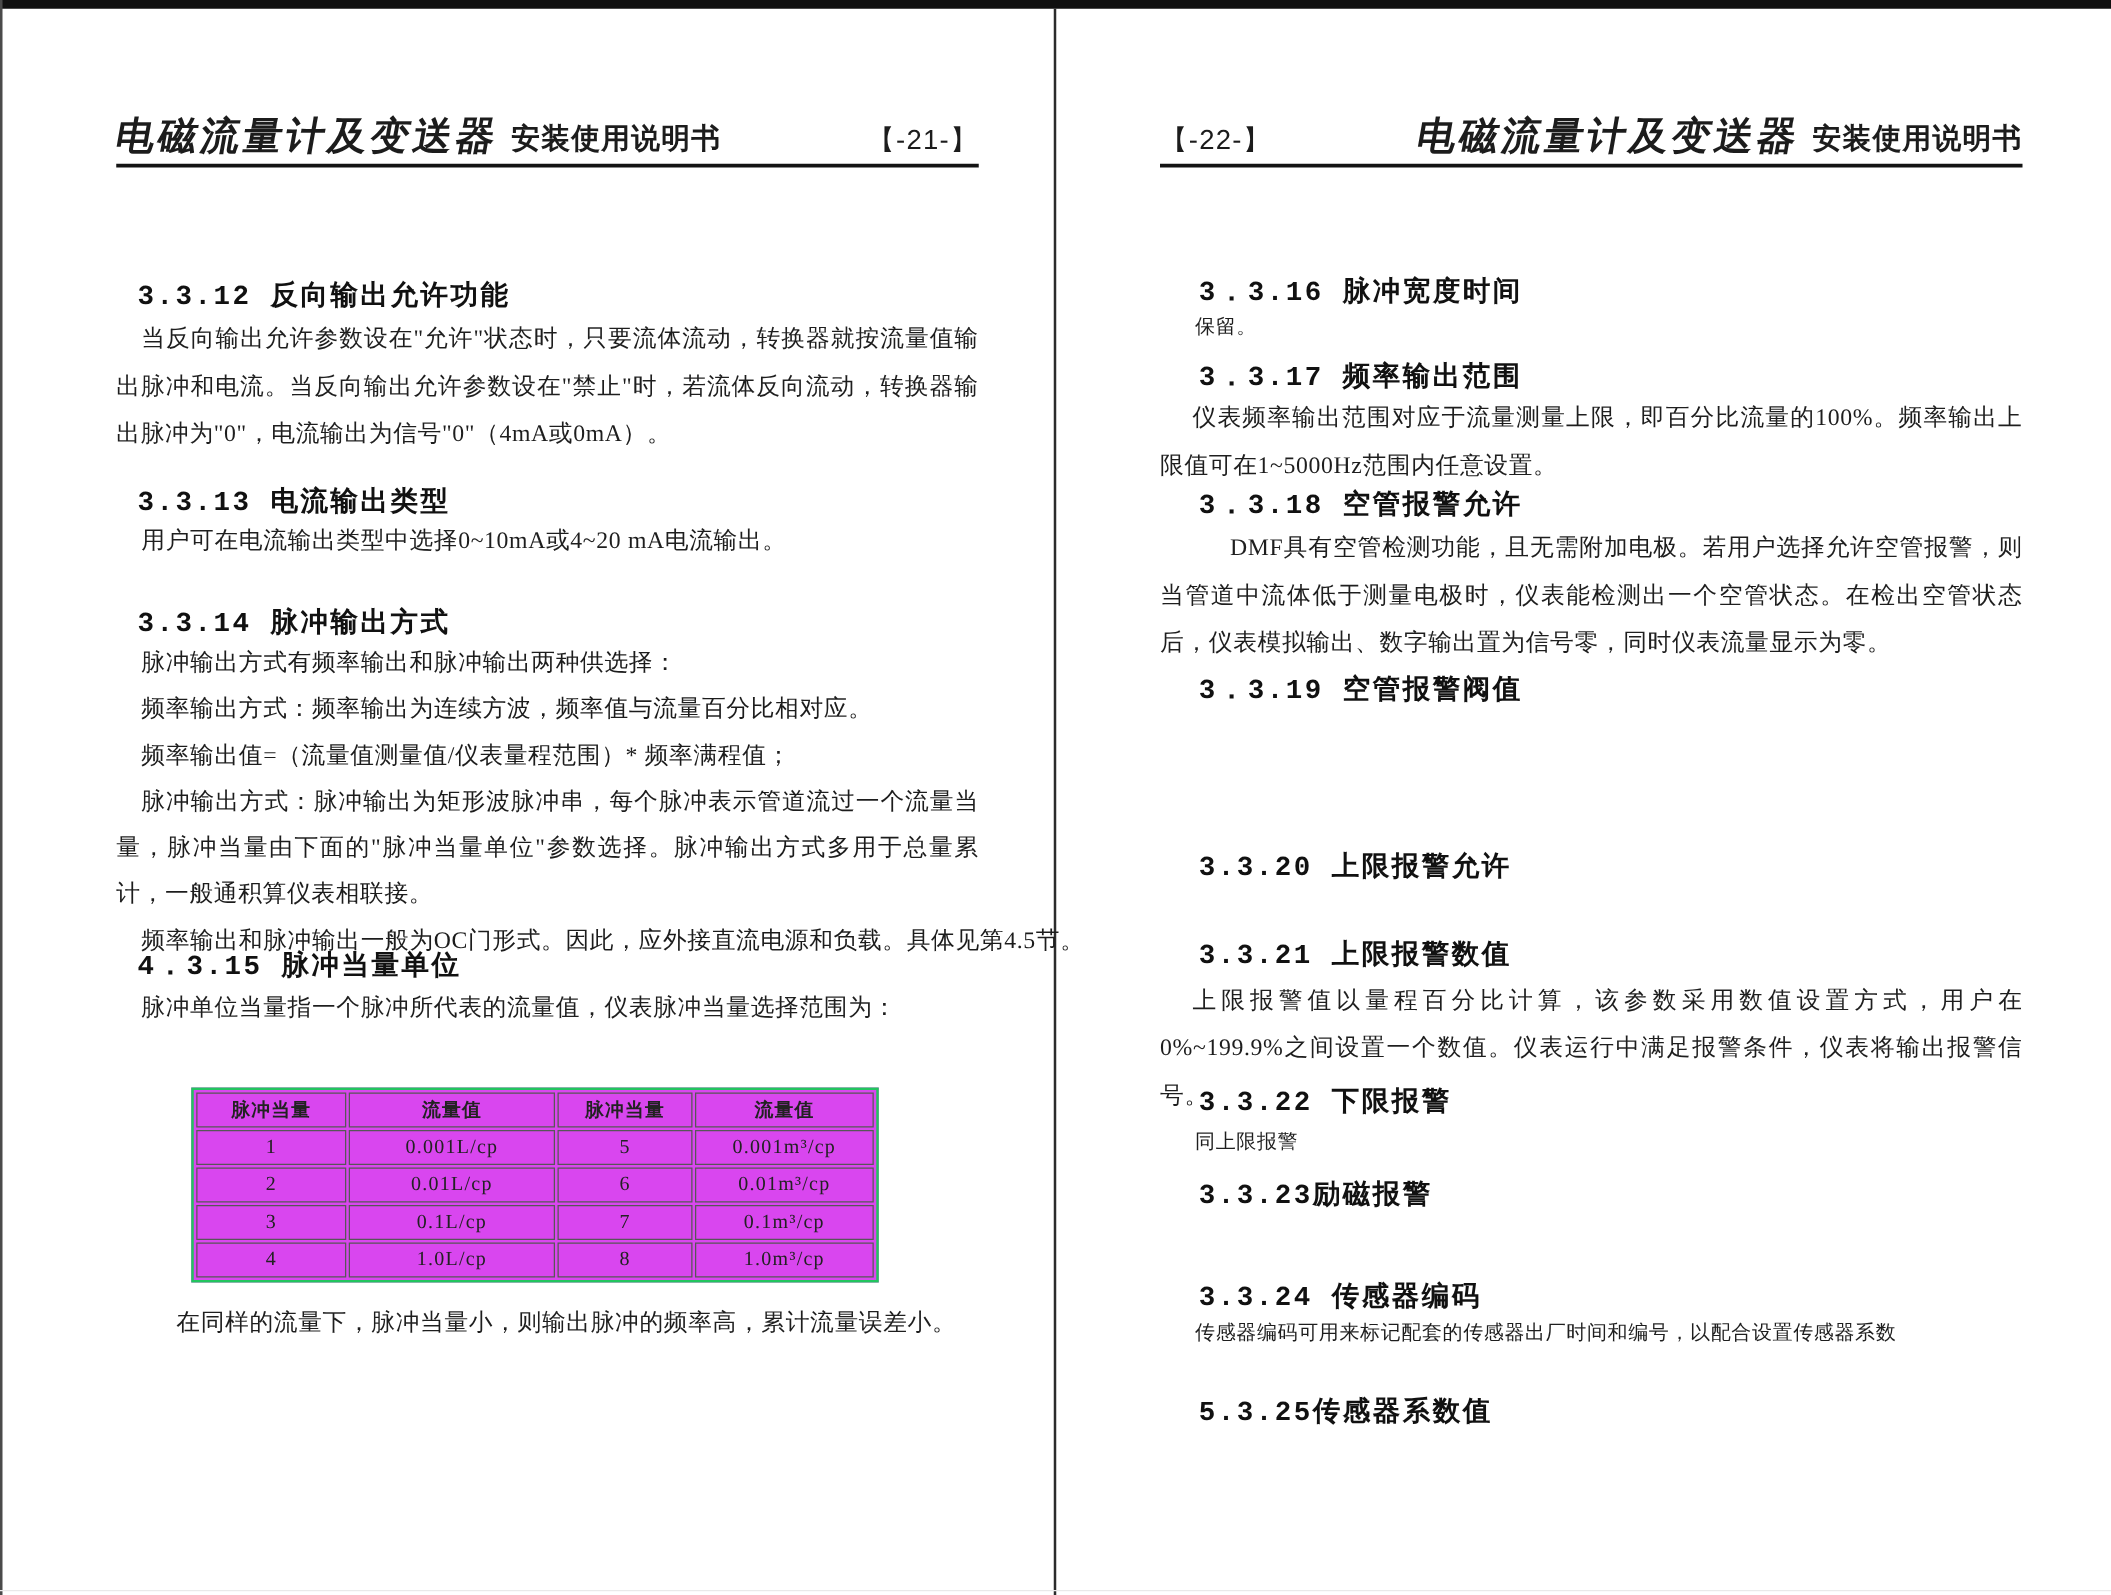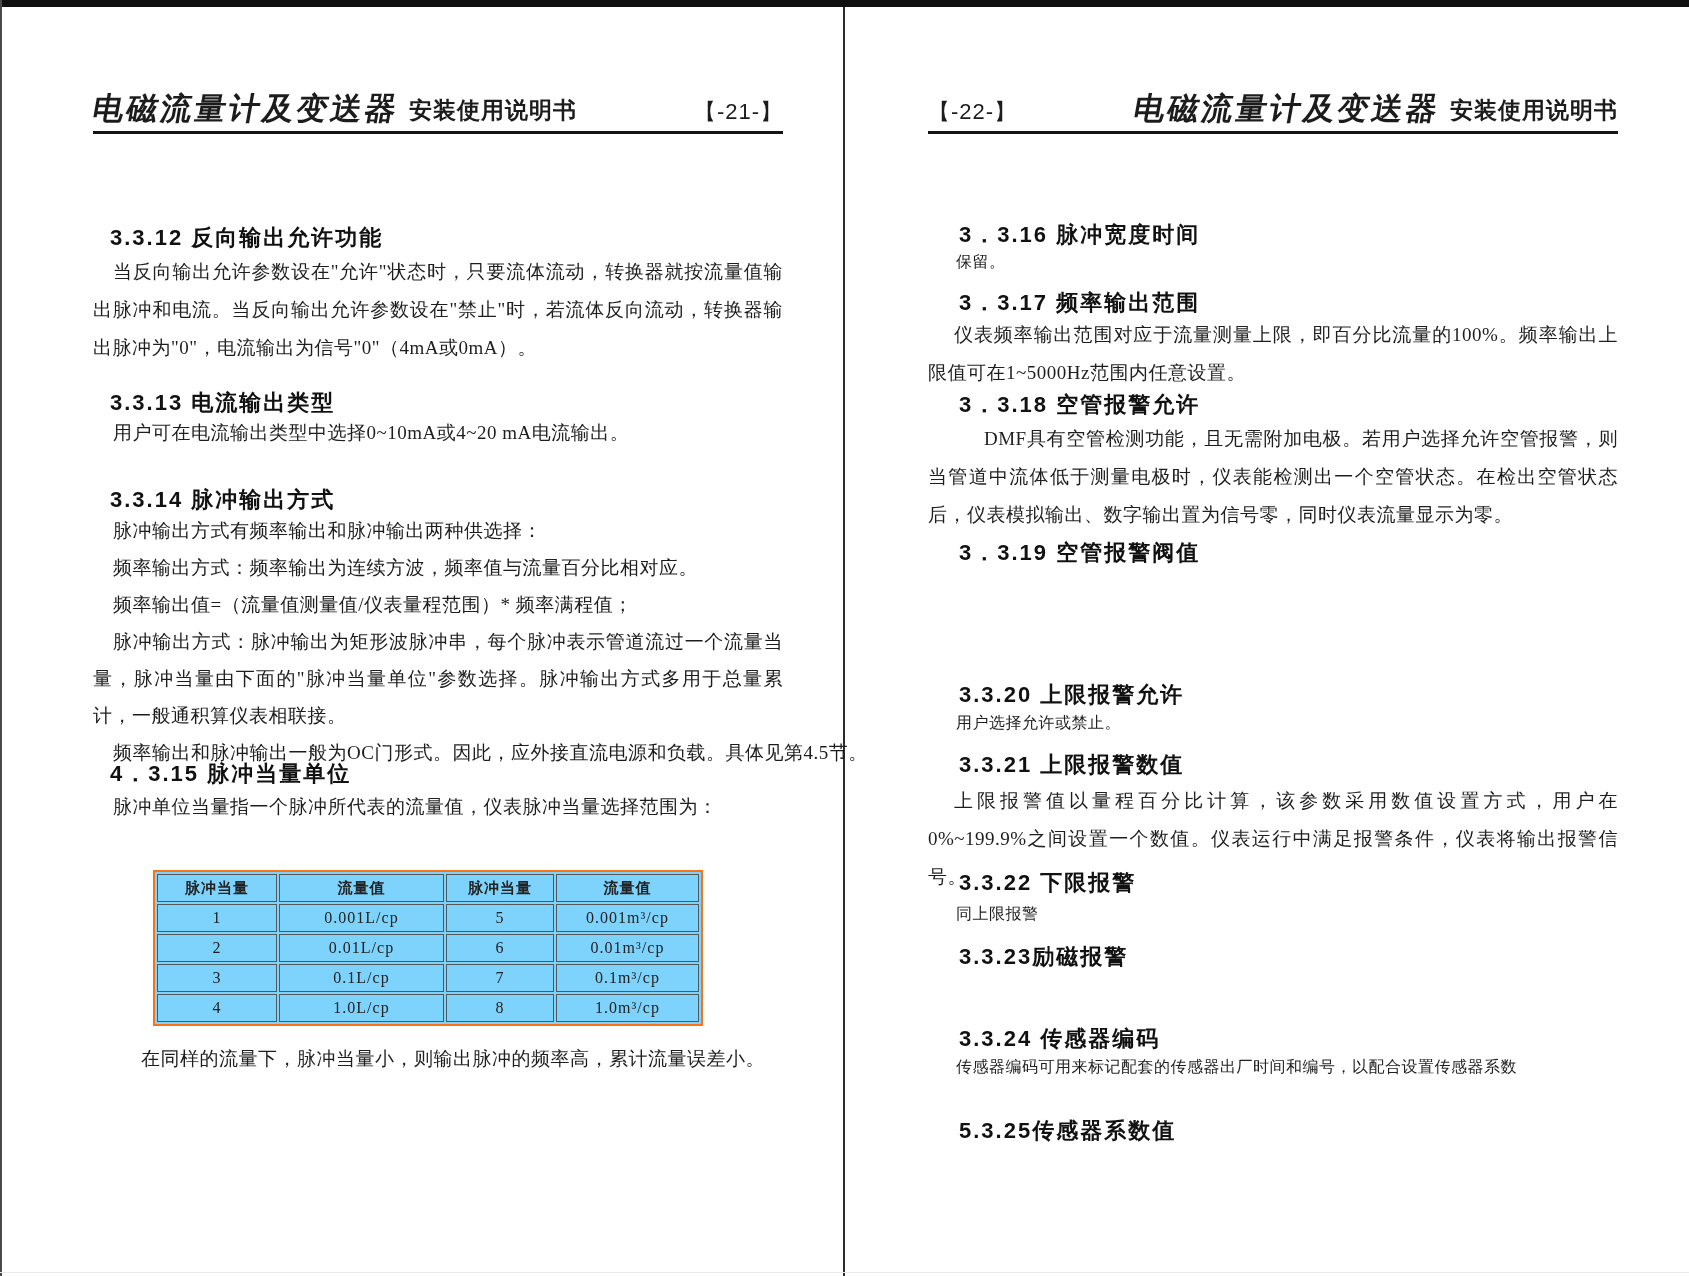--- a/index.html
+++ b/index.html
@@ -18,40 +18,40 @@
              align-items:flex-end;justify-content:space-between;
              border-bottom:3px solid #141414;padding-bottom:7px;box-sizing:border-box;}
   .hdr-title-group{display:flex;align-items:flex-end;white-space:nowrap;}
   .doc-title{display:inline-block;transform:skewX(-10deg);font-weight:bold;font-size:31px;
              letter-spacing:3px;line-height:1;font-family:"Liberation Serif","DejaVu Serif",serif;}
   .doc-subtitle{font-weight:bold;font-size:23px;line-height:1;margin-left:10px;letter-spacing:1px;
              font-family:Liberation Mono, monospace;}
   .page-num{font-weight:normal;font-size:22px;line-height:1.1;letter-spacing:1px;white-space:nowrap;
              font-family:"Liberation Sans","DejaVu Sans",sans-serif;}
 
-  .heading{position:absolute;left:0;right:0;font-family:Liberation Sans, sans-serif;
+  .heading{position:absolute;left:0;right:0;font-family:Liberation Mono, monospace;
            font-weight:bold;font-size:22px;line-height:26px;letter-spacing:2px;color:#111;white-space:nowrap;}
   .page-left .heading{margin-left:17px;}
   .page-right .heading{margin-left:31px;}
 
   .para{position:absolute;left:0;right:0;font-size:19px;line-height:38px;
         text-align:justify;letter-spacing:0.5px;color:#1e1e1e;}
   .lpara{text-indent:20px;}
   .rpara{text-indent:26px;}
   .rpara.deep{text-indent:56px;}
   .rline{position:absolute;left:28px;right:0;font-size:16px;line-height:26px;
          letter-spacing:0.5px;color:#1e1e1e;white-space:nowrap;}
 
   .pstack{position:absolute;left:0;right:0;}
   .pstack .pline{font-size:19px;line-height:37px;text-indent:20px;letter-spacing:0.5px;white-space:nowrap;}
   .pstack .pwrap{font-size:19px;line-height:37px;text-indent:20px;letter-spacing:0.5px;
                  text-align:justify;white-space:normal;}
 
   .eq-table{position:absolute;top:870px;left:60px;border-collapse:separate;border-spacing:2px;
-            border:2px solid #f97316;background:#7dd3fc;}
+            border:2px solid #22c55e;background:#d946ef;}
   .eq-table th,.eq-table td{border:1px solid #575757;text-align:center;vertical-align:middle;
             height:26px;padding:0 4px;font-size:16px;letter-spacing:1px;color:#222;}
   .eq-table th{font-weight:bold;font-family:"Liberation Sans","DejaVu Sans",sans-serif;font-size:15px;}
   .note{position:absolute;left:48px;right:0;font-size:19px;line-height:26px;letter-spacing:0.5px;
         white-space:nowrap;color:#1e1e1e;}
 </style>
 </head>
 <body>
 
 <div class="canvas">
@@ -139,21 +139,20 @@
 
     <div class="heading" style="top:290px">3．3.17 频率输出范围</div>
     <div class="para rpara" style="top:316px">仪表频率输出范围对应于流量测量上限，即百分比流量的100%。频率输出上限值可在1~5000Hz范围内任意设置。</div>
 
     <div class="heading" style="top:392px">3．3.18 空管报警允许</div>
     <div class="para rpara deep" style="top:420px">DMF具有空管检测功能，且无需附加电极。若用户选择允许空管报警，则当管道中流体低于测量电极时，仪表能检测出一个空管状态。在检出空管状态后，仪表模拟输出、数字输出置为信号零，同时仪表流量显示为零。</div>
 
     <div class="heading" style="top:540px">3．3.19 空管报警阀值</div>
 
     <div class="heading" style="top:682px">3.3.20 上限报警允许</div>
-    <div class="rline" style="top:710px">用户选择允许或禁止。</div>
 
     <div class="heading" style="top:752px">3.3.21 上限报警数值</div>
     <div class="para rpara" style="top:782px">上限报警值以量程百分比计算，该参数采用数值设置方式，用户在0%~199.9%之间设置一个数值。仪表运行中满足报警条件，仪表将输出报警信号。</div>
 
     <div class="heading" style="top:870px">3.3.22 下限报警</div>
     <div class="rline" style="top:901px">同上限报警</div>
 
     <div class="heading" style="top:944px">3.3.23励磁报警</div>
 
     <div class="heading" style="top:1026px">3.3.24 传感器编码</div>

